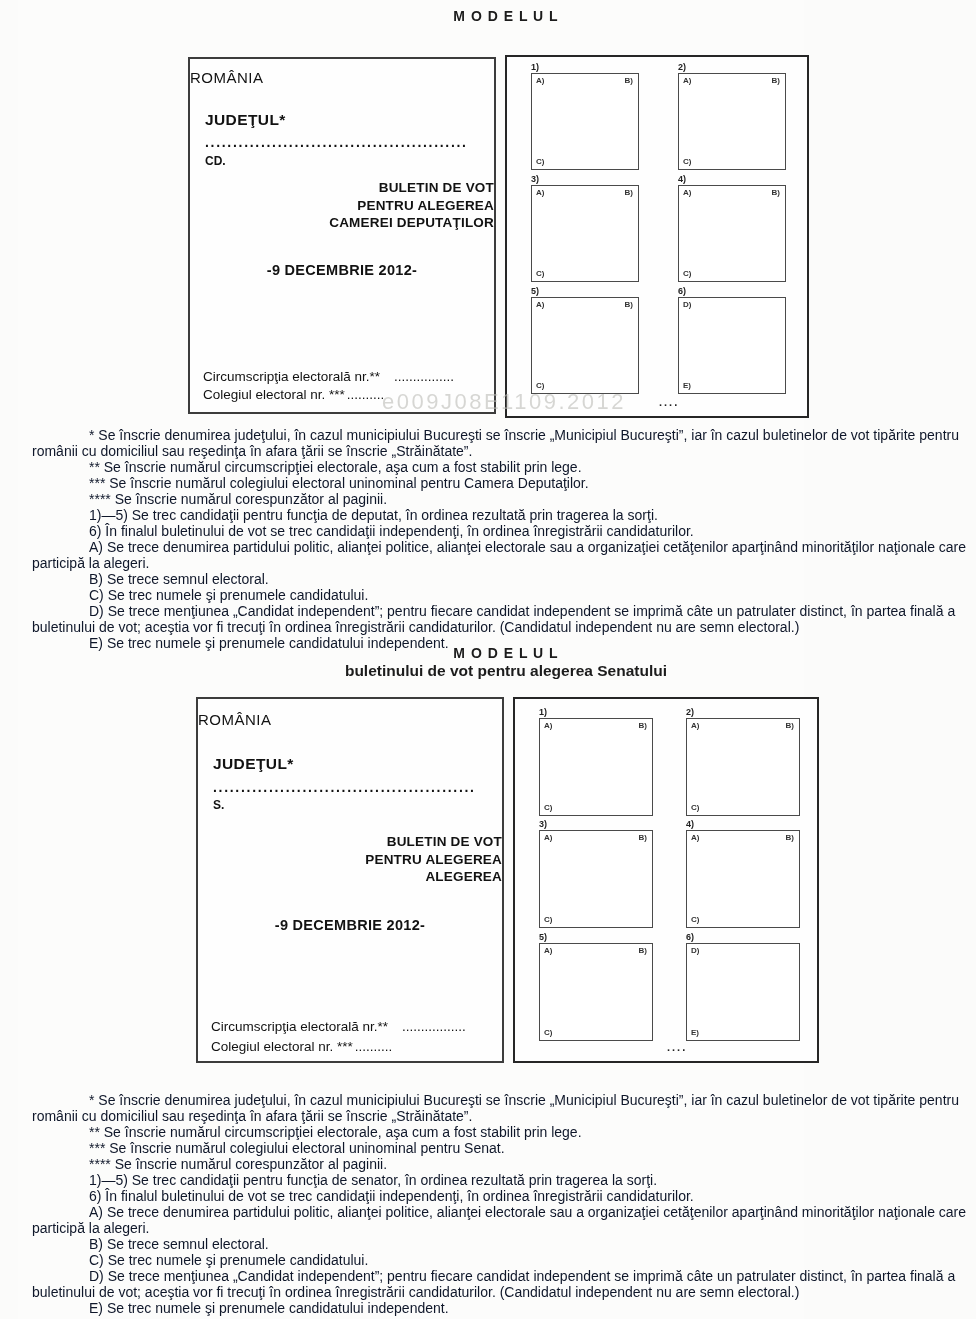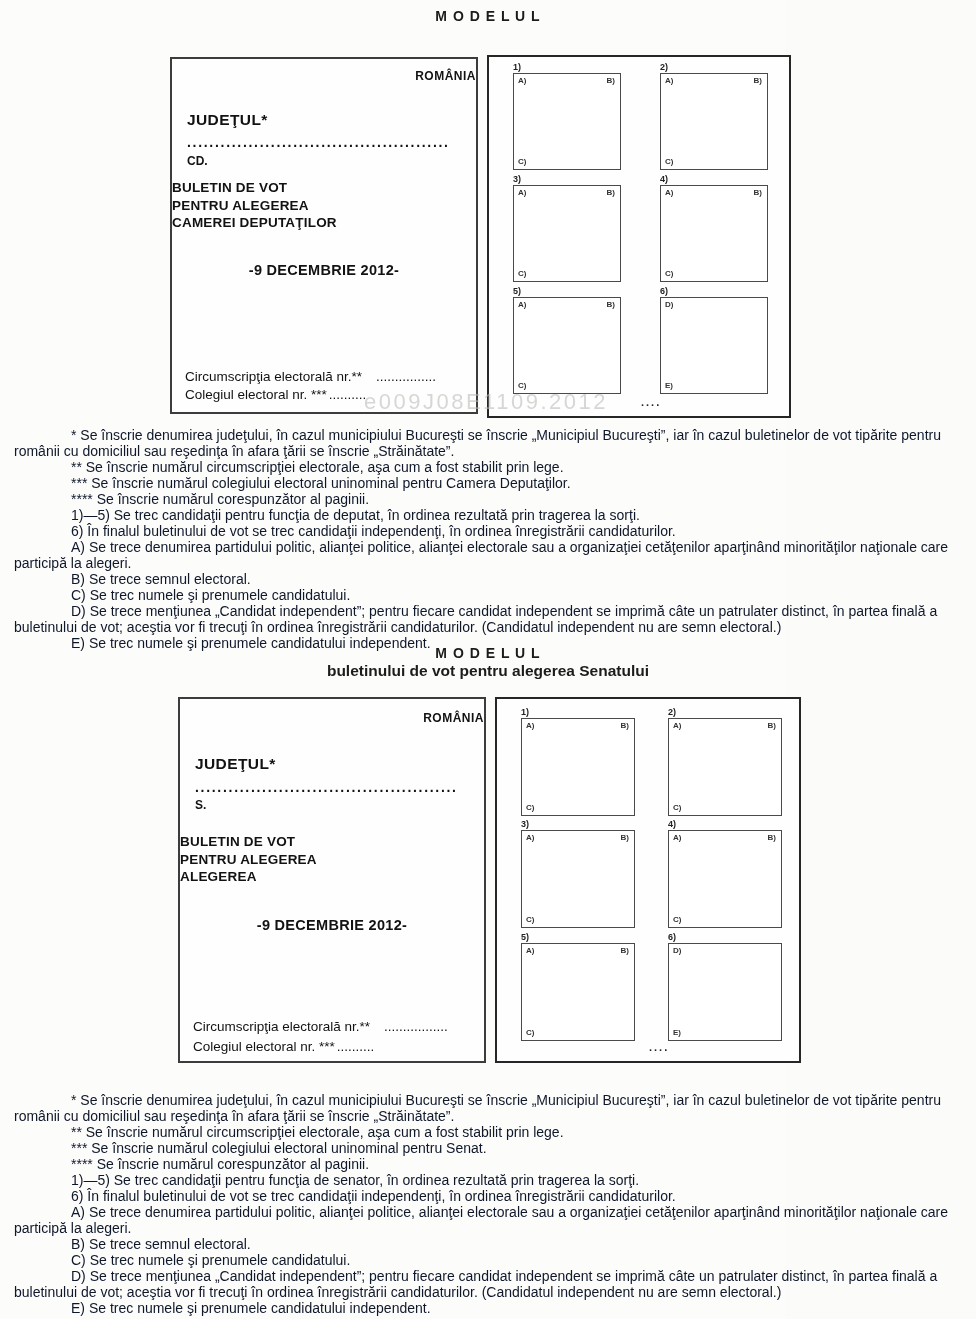--- a/index.html
+++ b/index.html
@@ -1,44 +1,44 @@
 <!DOCTYPE html>
 <html><head>
 <meta charset="utf-8">
 <style>
   html,body{margin:0;padding:0;}
   body{
     width:976px;height:1319px;background:#fbfbfa;overflow:hidden;
     font-family:"Liberation Sans", sans-serif;color:#121212;
   }
-  .page{position:relative;width:786px;height:1319px;background:#fcfcfb;}
+  .page{position:relative;width:786px;height:1319px;background:#fcfcfb;margin-left:18px;}
   section.model{position:absolute;left:0;width:976px;}
   .m1{top:0;height:637px;}
   .m2{top:637px;height:682px;}
 
   .title1{position:absolute;top:8px;left:0;width:100%;text-align:center;
     font-size:14px;font-weight:bold;letter-spacing:1px;color:#1c1c1c;}
   .title2{position:absolute;top:25px;left:0;width:100%;text-align:center;
     font-size:15.5px;font-weight:bold;color:#1c1c1c;}
 
   .ballot-left{position:absolute;background:#fefefe;border:2px solid #3c3c3c;}
   .m1 .ballot-left{left:170px;top:57px;width:304px;height:353px;}
   .m2 .ballot-left{left:178px;top:60px;width:304px;height:362px;}
 
   .ballot-right{position:absolute;background:#fefefe;border:2px solid #262626;}
   .m1 .ballot-right{left:487px;top:55px;width:300px;height:359px;}
   .m2 .ballot-right{left:495px;top:60px;width:302px;height:362px;}
 
-  .bl-country{position:absolute;top:10px;left:0;width:100%;text-align:right;
-    font-size:12px;font-weight:700;letter-spacing:.5px;}
+  .bl-country{position:absolute;top:10px;left:0;width:100%;text-align:left;
+    font-size:15px;font-weight:400;letter-spacing:.5px;}
   .bl-county{position:absolute;top:52px;left:15px;font-size:15.5px;font-weight:600;letter-spacing:.4px;}
   .bl-dots{position:absolute;top:75px;left:15px;right:8px;font-size:14px;font-weight:bold;
     letter-spacing:1.7px;white-space:nowrap;overflow:hidden;}
   .bl-abbr{position:absolute;top:95px;left:15px;font-size:12px;font-weight:600;}
-  .bl-title{position:absolute;top:120px;left:0;width:100%;text-align:left;
+  .bl-title{position:absolute;top:120px;left:0;width:100%;text-align:right;
     font-size:13.5px;font-weight:600;line-height:17.5px;letter-spacing:.2px;}
   .bl-date{position:absolute;top:203px;left:0;width:100%;text-align:center;
     font-size:14.5px;font-weight:600;letter-spacing:.3px;}
   .bl-circ{position:absolute;top:310px;left:13px;font-size:13.5px;font-weight:500;white-space:nowrap;}
   .bl-col{position:absolute;top:328px;left:13px;font-size:13.5px;font-weight:500;white-space:nowrap;}
   .m2 .bl-country{top:12px;} .m2 .bl-county{top:56px;} .m2 .bl-dots{top:80px;}
   .m2 .bl-abbr{top:99px;} .m2 .bl-title{top:134px;} .m2 .bl-date{top:218px;}
   .m2 .bl-circ{top:320px;} .m2 .bl-col{top:340px;}
   .dots-gap{display:inline-block;width:14px;}
   .dots-gap2{display:inline-block;width:2px;}

